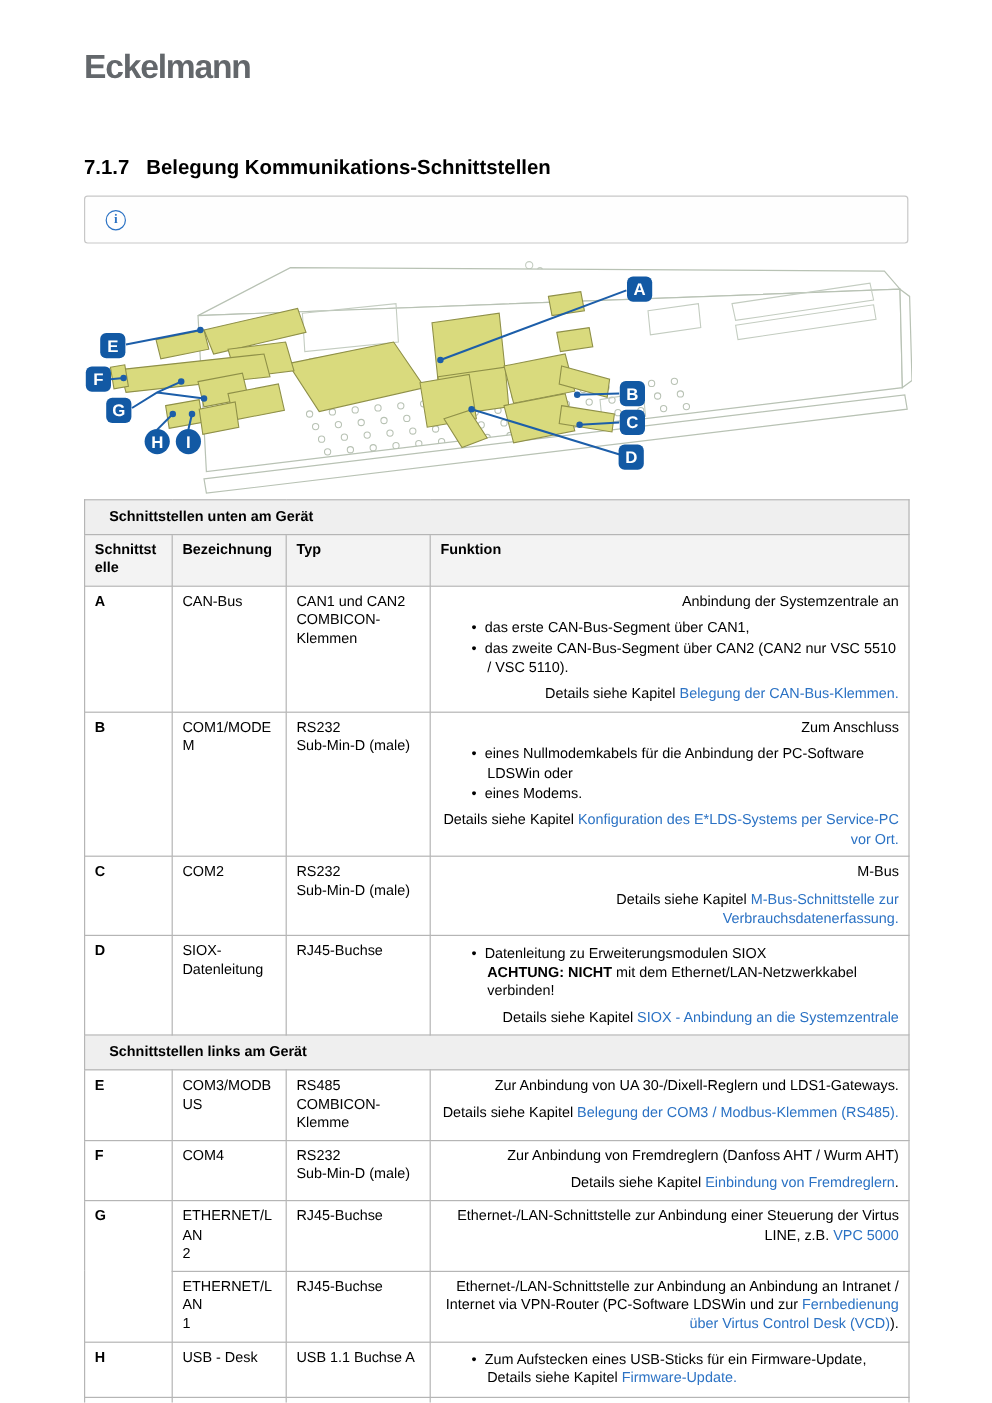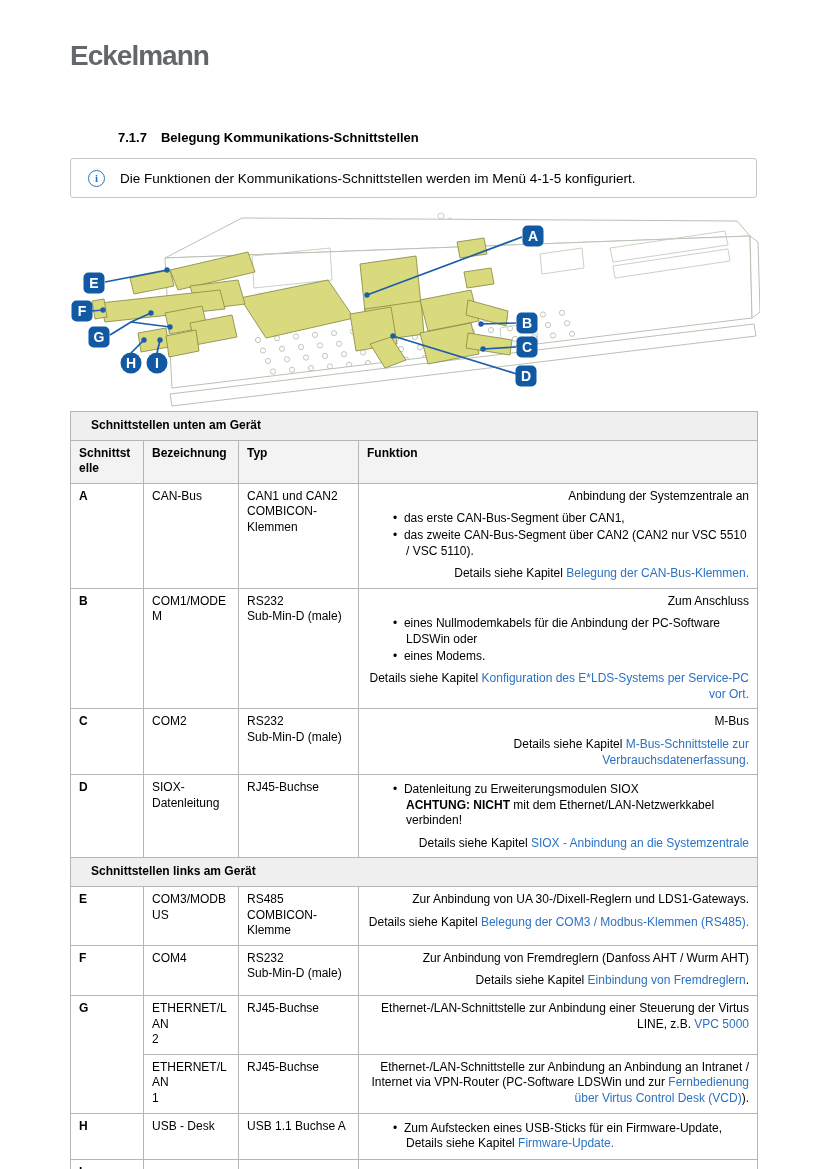--- a/index.html
+++ b/index.html
@@ -11,21 +11,21 @@
     padding:42px 70px 0 70px;
     font-family:"Liberation Sans", sans-serif;
     color:#000;
     background:#fff;
     overflow:hidden;
   }
   .logo {
     font-size:28px; font-weight:bold; color:#63676b;
     letter-spacing:-1px; line-height:1;
   }
-  .heading { margin-top:60px; font-size:13px; font-weight:bold;margin-left:48px; }
+  .heading { margin-top:60px; font-size:17px; font-weight:bold; }
   .heading .num { margin-right:14px; }
   .infobox {
     margin-top:13px; height:38px;
     border:1px solid #c7c7c7; border-radius:3px;
     display:flex; align-items:center; gap:15px;
     padding:0 17px; background:#fefefe;
     font-size:13.5px;
   }
   .iicon {
     flex:0 0 auto; width:15px; height:15px;
@@ -82,21 +82,20 @@
 <div class="page">
 
   <div class="logo">Eckelmann</div>
 
   <div class="heading">
     <span class="num">7.1.7</span><span>Belegung Kommunikations-Schnittstellen</span>
   </div>
 
   <div class="infobox">
     <span class="iicon">i</span>
-    <span>Die Funktionen der Kommunikations-Schnittstellen werden im Menü 4-1-5 konfiguriert.</span>
   </div>
 
   <div class="diagram">
     <svg width="690" height="200" viewBox="0 0 690 200">
       <defs>
         <clipPath id="ff">
             <path d="M95,50 L680,28 L682,110 L102,180 Z"></path>
           </clipPath>
       </defs>
 

